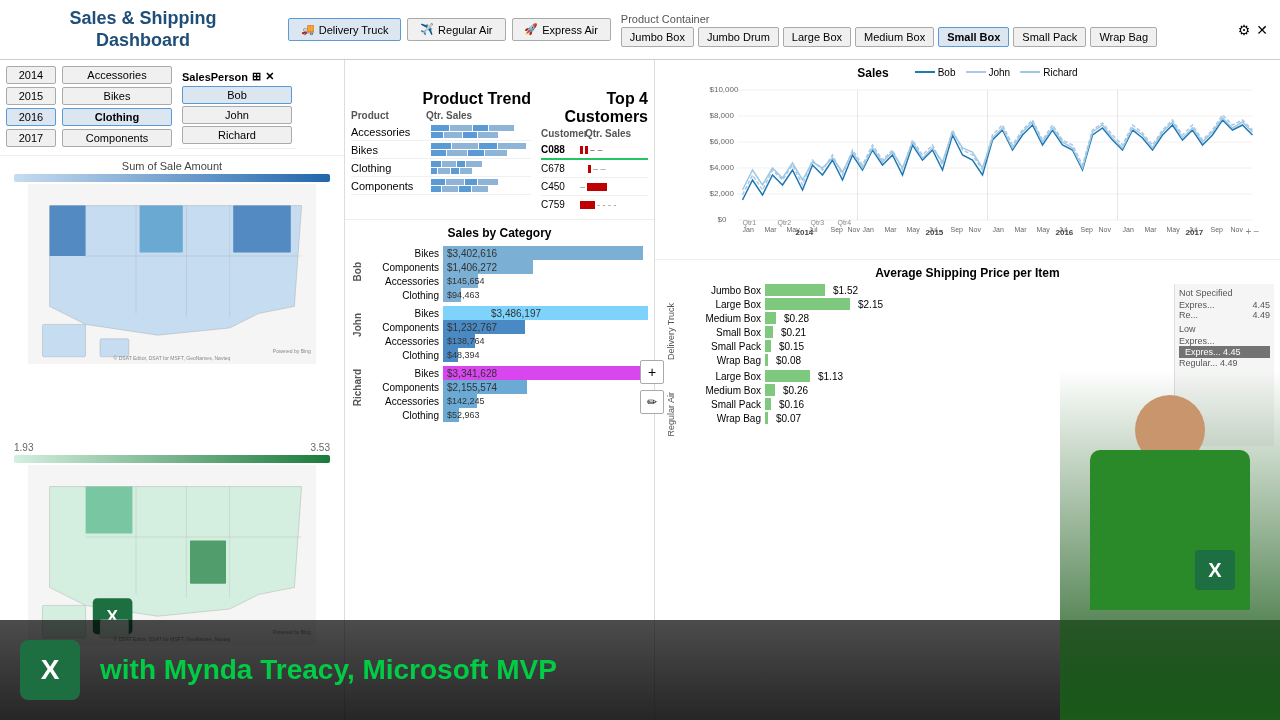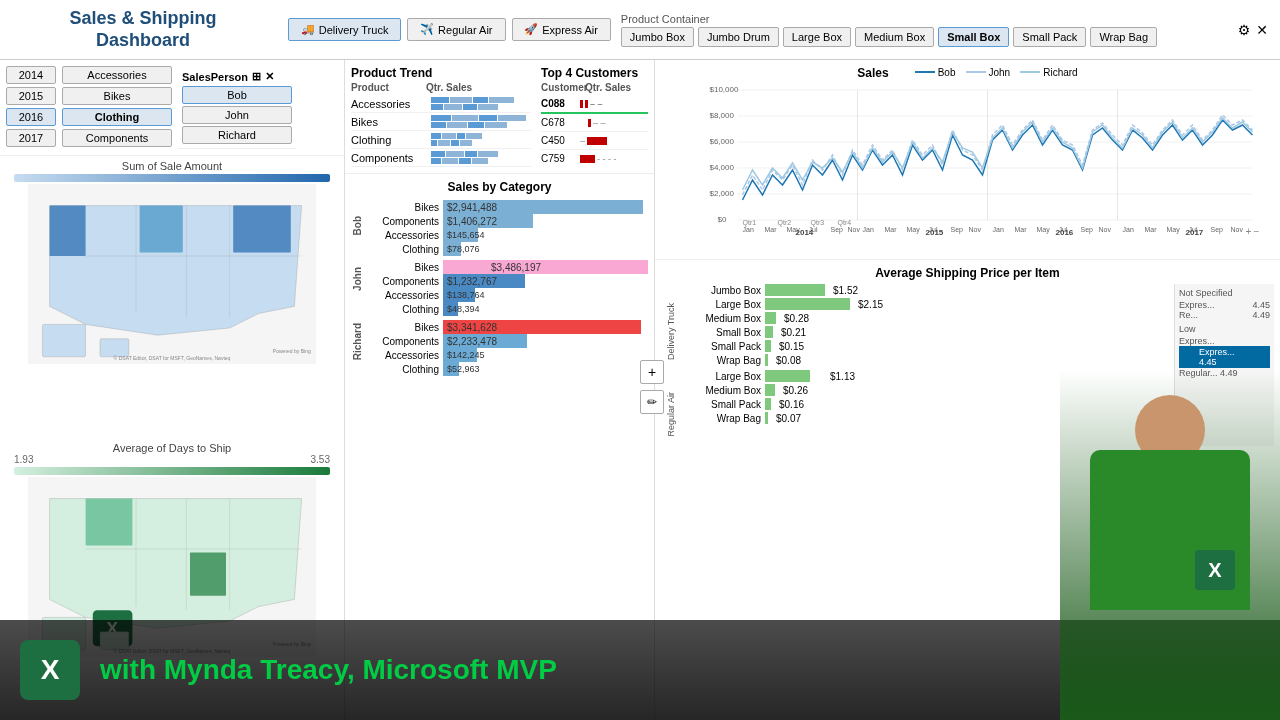--- a/index.html
+++ b/index.html
@@ -43,21 +43,21 @@
     .map-section { flex: 1; padding: 4px; position: relative; }
     .map-title { font-size: 11px; color: #444; text-align: center; }
     .map-range { display: flex; justify-content: space-between; font-size: 10px; color: #666; padding: 0 10px; }
     .map-range-bar { height: 8px; background: linear-gradient(to right, #c6dcf0, #2166ac); margin: 2px 10px; border-radius: 2px; }
     .map-container { width: 100%; height: 180px; position: relative; overflow: hidden; }
     .usa-map { width: 100%; height: 100%; }
 
     
     .middle-panel { width: 310px; background: #fff; border-right: 1px solid #ddd; }
     .product-trend { padding: 6px; border-bottom: 1px solid #eee; }
-    .pt-title { font-size: 12px; font-weight: bold; text-align: left; }
+    .pt-title { font-size: 16px; font-weight: bold; text-align: right; margin-top: 24px; }
     .trend-row { display: flex; align-items: center; font-size: 11px; padding: 2px 0; border-bottom: 1px solid #f0f0f0; }
     .trend-product { width: 80px; }
     .trend-bars { width: 100px; display: flex; flex-direction: column; gap: 1px; }
     .mini-bar-row { display: flex; gap: 1px; align-items: center; }
     .mini-bar { height: 6px; background: #5b9bd5; }
 
     .sales-by-cat { padding: 6px; }
     .sbc-title { font-size: 12px; font-weight: bold; text-align: center; margin-bottom: 6px; }
     .sbc-row { display: flex; align-items: center; gap: 4px; font-size: 10px; }
     .sbc-label { width: 75px; text-align: right; font-size: 10px; }
@@ -179,21 +179,20 @@
             <rect x="20" y="195" width="60" height="45" fill="#c6dcf0" stroke="#999" stroke-width="0.5" rx="2"></rect>
 
             <rect x="100" y="215" width="40" height="25" fill="#c6dcf0" stroke="#999" stroke-width="0.5" rx="2"></rect>
             <text x="200" y="245" font-size="7" fill="#888" text-anchor="middle">© DSAT Editor, DSAT for MSFT, GeoNames, Navteq</text>
             <text x="340" y="235" font-size="7" fill="#888">Powered by Bing</text>
           </svg>
         </div>
       </div>
 
       <div class="map-section" style="height: 210px;">
-        <div class="map-title">Average of Days to Ship</div>
         <div class="map-range">
           <span>1.93</span>
           <span>3.53</span>
         </div>
         <div class="map-range-bar" style="background: linear-gradient(to right, #d4efdf, #1a7a3a);"></div>
         <div class="map-container">
           <svg class="usa-map" viewBox="0 0 400 250">
             <rect x="0" y="0" width="400" height="250" fill="#f5f5f5"></rect>
             <path d="M 30,30 L 380,30 L 370,170 L 320,180 L 280,200 L 180,210 L 80,195 L 30,170 Z" fill="#d4efdf" stroke="#999" stroke-width="0.5"></path>
             <line x1="150" y1="30" x2="150" y2="180" stroke="#999" stroke-width="0.3"></line>
@@ -343,47 +342,47 @@
             <span style="writing-mode:vertical-rl; transform:rotate(180deg); font-size:10px; font-weight:bold; color:#555;">Bob</span>
             <span style="writing-mode:vertical-rl; transform:rotate(180deg); font-size:10px; font-weight:bold; color:#555;">John</span>
             <span style="writing-mode:vertical-rl; transform:rotate(180deg); font-size:10px; font-weight:bold; color:#555;">Richard</span>
           </div>
           <div style="flex:1;">
 
             <div>
               <div class="sbc-row">
                 <div class="sbc-label">Bikes</div>
                 <div class="sbc-bar" style="width:200px;">
-                  <span class="sbc-val">$2,941,488</span>
+                  <span class="sbc-val">$3,402,616</span>
                 </div>
               </div>
               <div class="sbc-row">
                 <div class="sbc-label">Components</div>
                 <div class="sbc-bar" style="width:90px;">
                   <span class="sbc-val">$1,406,272</span>
                 </div>
               </div>
               <div class="sbc-row">
                 <div class="sbc-label">Accessories</div>
                 <div class="sbc-bar" style="width:35px;">
                   <span class="sbc-val" style="font-size:9px;">$145,654</span>
                 </div>
               </div>
               <div class="sbc-row">
                 <div class="sbc-label">Clothing</div>
                 <div class="sbc-bar" style="width:18px;">
-                  <span class="sbc-val" style="font-size:9px;">$78,076</span>
+                  <span class="sbc-val" style="font-size:9px;">$94,463</span>
                 </div>
               </div>
             </div>
 
             <div style="margin-top:4px;">
               <div class="sbc-row">
                 <div class="sbc-label">Bikes</div>
-                <div class="sbc-bar" style="width:205px; background:#f9a8d4;padding-left:48px;">
+                <div class="sbc-bar" style="width:205px; background:#7dd3fc;padding-left:48px;">
                   <span class="sbc-val">$3,486,197</span>
                 </div>
               </div>
               <div class="sbc-row">
                 <div class="sbc-label">Components</div>
                 <div class="sbc-bar" style="width:82px; background:#4a8ac4;">
                   <span class="sbc-val">$1,232,767</span>
                 </div>
               </div>
               <div class="sbc-row">
@@ -396,28 +395,28 @@
                 <div class="sbc-label">Clothing</div>
                 <div class="sbc-bar" style="width:15px; background:#4a8ac4;">
                   <span class="sbc-val" style="font-size:9px;">$48,394</span>
                 </div>
               </div>
             </div>
 
             <div style="margin-top:4px;">
               <div class="sbc-row">
                 <div class="sbc-label">Bikes</div>
-                <div class="sbc-bar" style="width:198px; background:#ef4444;">
+                <div class="sbc-bar" style="width:198px; background:#d946ef;">
                   <span class="sbc-val">$3,341,628</span>
                 </div>
               </div>
               <div class="sbc-row">
                 <div class="sbc-label">Components</div>
                 <div class="sbc-bar" style="width:84px; background:#6aaad4;">
-                  <span class="sbc-val">$2,233,478</span>
+                  <span class="sbc-val">$2,155,574</span>
                 </div>
               </div>
               <div class="sbc-row">
                 <div class="sbc-label">Accessories</div>
                 <div class="sbc-bar" style="width:34px; background:#6aaad4;">
                   <span class="sbc-val" style="font-size:9px;">$142,245</span>
                 </div>
               </div>
               <div class="sbc-row">
                 <div class="sbc-label">Clothing</div>
@@ -562,21 +561,21 @@
             </div>
             <div class="avg-row">
               <div class="avg-label">Wrap Bag</div>
               <div class="avg-bar" style="width:3px;"></div>
               <span class="avg-val" style="margin-left:4px;">$0.08</span>
             </div>
 
             <div class="avg-row" style="margin-top:4px;">
               <div class="avg-label">Large Box</div>
               <div class="avg-bar" style="width:45px;"></div>
-              <span class="avg-val" style="margin-left:16px;">$1.13</span>
+              <span class="avg-val" style="margin-left:4px;">$1.13</span>
             </div>
             <div class="avg-row">
               <div class="avg-label">Medium Box</div>
               <div class="avg-bar" style="width:10px;"></div>
               <span class="avg-val" style="margin-left:4px;">$0.26</span>
             </div>
             <div class="avg-row">
               <div class="avg-label">Small Pack</div>
               <div class="avg-bar" style="width:6px;"></div>
               <span class="avg-val" style="margin-left:4px;">$0.16</span>
@@ -593,21 +592,21 @@
               <div>Not Specified</div>
               <div style="margin-top:2px;">
                 <div>Expres... <span style="float:right;">4.45</span></div>
                 <div>Re... <span style="float:right;">4.49</span></div>
               </div>
             </div>
             <div style="color:#555;">
               <div>Low</div>
               <div style="margin-top:2px;">
                 <div>Expres... <span style="float:right;"></span></div>
-                <div style="background:#0369a1; padding:1px 20px; color:white;">Expres... <span>4.45</span></div>
+                <div style="background:#737373; padding:1px 6px; color:white;">Expres... <span>4.45</span></div>
                 <div>Regular... <span>4.49</span></div>
               </div>
             </div>
           </div>
         </div>
 
         <div style="position:absolute; left:-15px; top:100px; width:24px; height:24px; background:white; border:1px solid #aaa; border-radius:2px; display:flex; align-items:center; justify-content:center; font-size:14px; cursor:pointer;">+</div>
 
         <div style="position:absolute; left:-15px; top:130px; width:24px; height:24px; background:white; border:1px solid #aaa; border-radius:2px; display:flex; align-items:center; justify-content:center; font-size:12px; cursor:pointer;">✏</div>
       </div>

